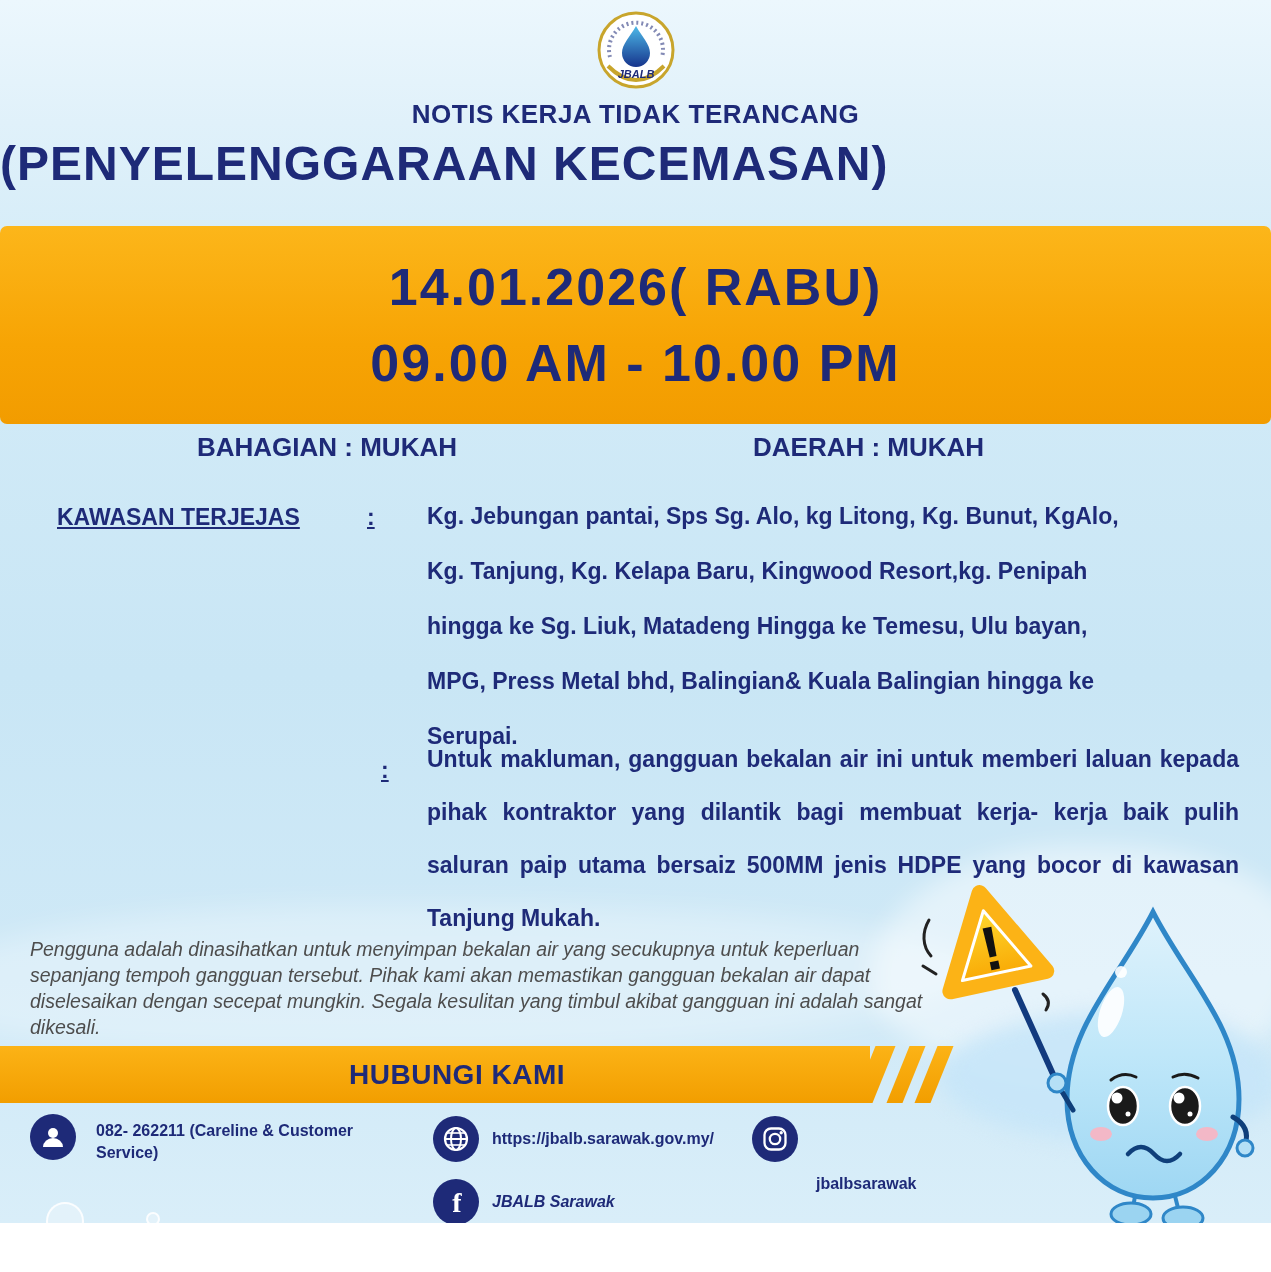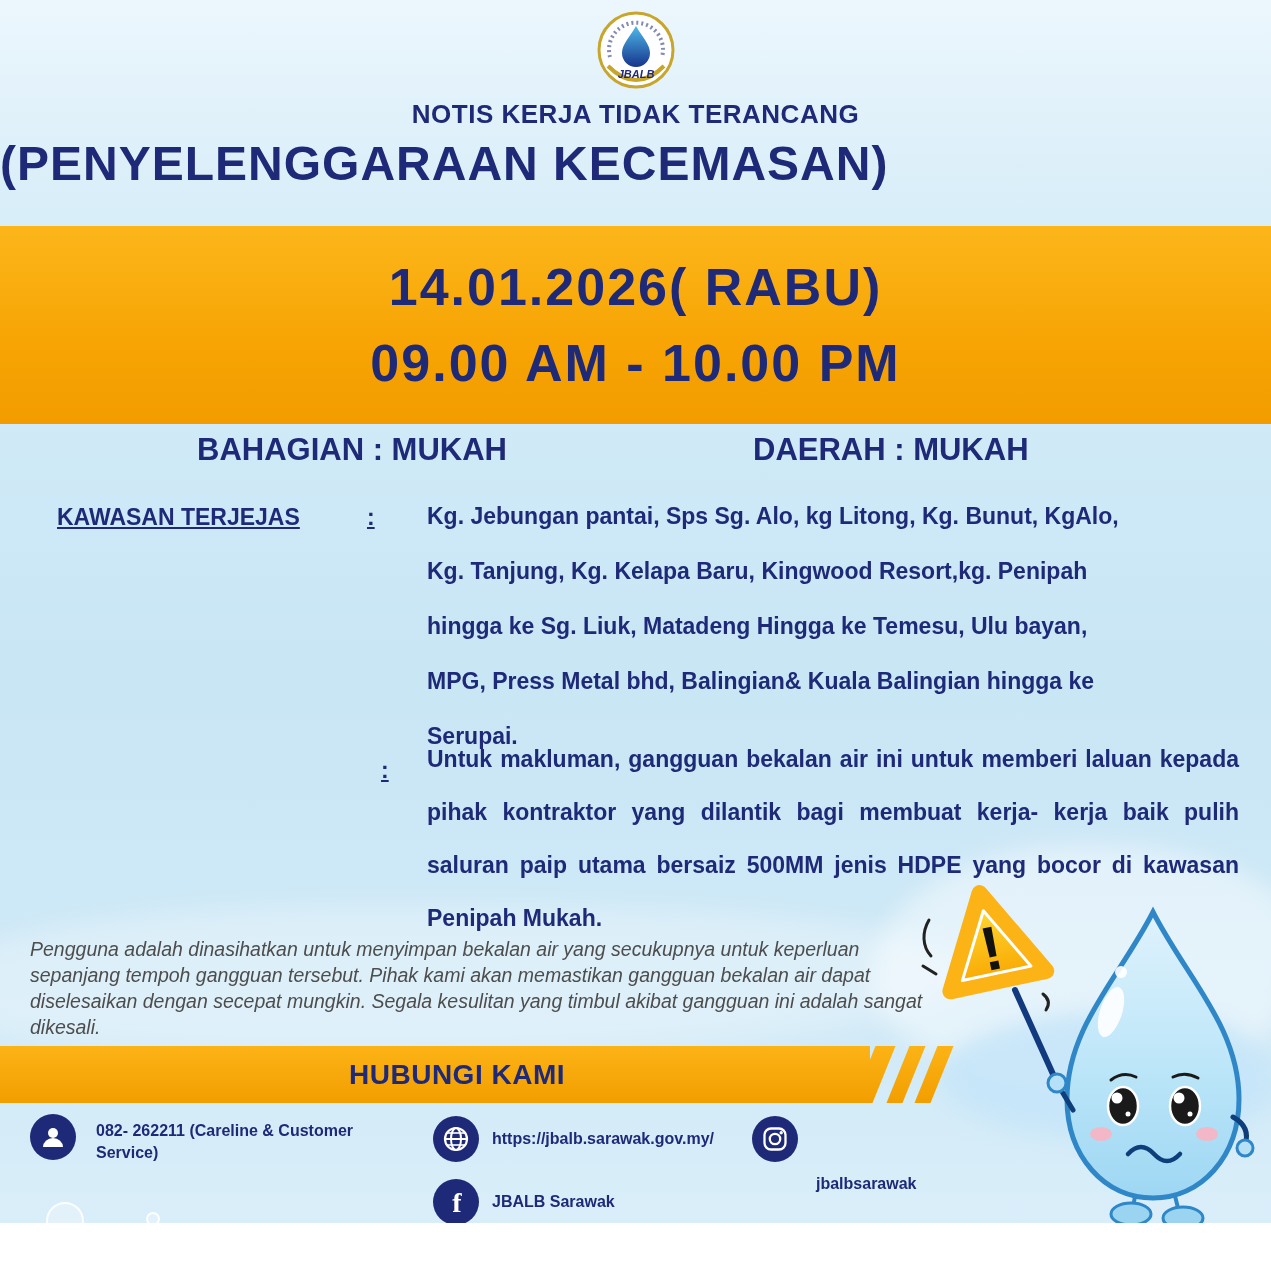--- a/index.html
+++ b/index.html
@@ -25,24 +25,24 @@
 
   .logo { position:absolute; top:10px; left:596px; width:80px; height:82px; }
 
   .notice-type { position:absolute; top:99px; left:0; width:100%; text-align:center;
     font-size:26px; font-weight:bold; color:#1e2a78; letter-spacing:.5px; }
   .main-title { position:absolute; top:136px; left:0; width:100%; 
     font-size:48px; font-weight:bold; color:#1e2a78; letter-spacing:1px; }
 
   .schedule-band { position:absolute; top:226px; left:0; width:100%; height:198px;
     background:linear-gradient(180deg,#fcb61a 0%,#f7a404 60%,#f29c00 100%);
-    display:flex; flex-direction:column; align-items:center; justify-content:center; gap:16px; }
+    display:flex; flex-direction:column; align-items:center; justify-content:center; gap:16px;border-radius:7px; }
   .schedule-date,.schedule-time { font-size:52px; font-weight:bold; color:#1e2a78; letter-spacing:2px; }
 
-  .region { position:absolute; font-size:31px; font-weight:bold; color:#1e2a78; }
+  .region { position:absolute; font-size:26px; font-weight:bold; color:#1e2a78; }
   .region-bahagian { top:432px; left:197px; }
   .region-daerah   { top:432px; left:753px; }
 
   .sec-label { position:absolute; font-size:23px; font-weight:bold; color:#1e2a78;text-decoration:underline; }
   .kawasan-label { top:504px; left:57px; }
   .kawasan-colon { top:504px; left:367px; }
   .huraian-label { top:757px; left:70px; }
   .huraian-colon { top:757px; left:381px; }
   .sec-text { position:absolute; font-size:23px; font-weight:bold; color:#1e2a78; }
   .kawasan-text { top:489px; left:427px; width:700px; line-height:55px; }
@@ -64,21 +64,21 @@
   .contact-icon { position:absolute; width:46px; height:46px; border-radius:50%;
     background:#1e2a78; display:flex; align-items:center; justify-content:center; z-index:4; }
   .icon-phone     { top:1114px; left:30px; }
   .icon-globe     { top:1116px; left:433px; }
   .icon-instagram { top:1116px; left:752px; }
   .icon-facebook  { top:1179px; left:433px; }
   .contact-text { position:absolute; font-size:16px; font-weight:bold; color:#1e2a78; z-index:4; }
   .phone-text { top:1120px; left:96px; width:292px; line-height:22px; }
   .globe-text { top:1130px; left:492px; }
   .insta-text { top:1130px; left:816px;margin-top:45px; }
-  .fb-text    { top:1193px; left:492px; }
+  .fb-text    { top:1193px; left:492px;font-style:italic; }
 
   .mascot { position:absolute; top:862px; left:915px; width:350px; height:400px; z-index:5; }
 </style>
 </head>
 <body>
 
 <div class="poster">
 
   <div class="wave wave1"></div>
   <div class="wave wave2"></div>
@@ -110,21 +110,21 @@
   </div>
 
   <div class="region region-bahagian">BAHAGIAN : MUKAH</div>
   <div class="region region-daerah">DAERAH : MUKAH</div>
 
   <div class="sec-label kawasan-label">KAWASAN TERJEJAS</div>
   <div class="sec-label kawasan-colon">:</div>
   <div class="sec-text kawasan-text">Kg. Jebungan pantai, Sps Sg. Alo, kg Litong, Kg. Bunut, KgAlo, Kg. Tanjung, Kg. Kelapa Baru, Kingwood Resort,kg. Penipah hingga ke Sg. Liuk, Matadeng Hingga ke Temesu, Ulu bayan, MPG, Press Metal bhd, Balingian&amp; Kuala Balingian hingga ke Serupai.</div>
 
   <div class="sec-label huraian-colon">:</div>
-  <div class="sec-text huraian-text">Untuk makluman, gangguan bekalan air ini untuk memberi laluan kepada pihak kontraktor yang dilantik bagi membuat kerja- kerja baik pulih saluran paip utama bersaiz 500MM jenis HDPE yang bocor di kawasan Penipah Mukah.</div>
+  <div class="sec-text huraian-text">Untuk makluman, gangguan bekalan air ini untuk memberi laluan kepada pihak kontraktor yang dilantik bagi membuat kerja- kerja baik pulih saluran paip utama bersaiz 500MM jenis HDPE yang bocor di kawasan Tanjung Mukah.</div>
 
   <div class="disclaimer">Pengguna adalah dinasihatkan untuk menyimpan bekalan air yang secukupnya untuk keperluan sepanjang tempoh gangguan tersebut. Pihak kami akan memastikan gangguan bekalan air dapat diselesaikan dengan secepat mungkin. Segala kesulitan yang timbul akibat gangguan ini adalah sangat dikesali.</div>
 
   <div class="contact-band">
     <span class="contact-band-title">HUBUNGI KAMI</span>
   </div>
   <div class="stripe stripe1"></div>
   <div class="stripe stripe2"></div>
   <div class="stripe stripe3"></div>
 

